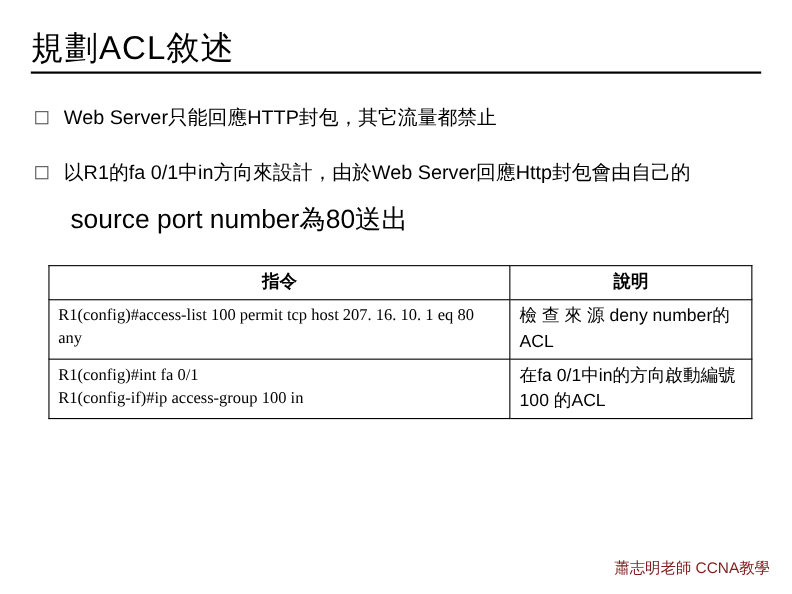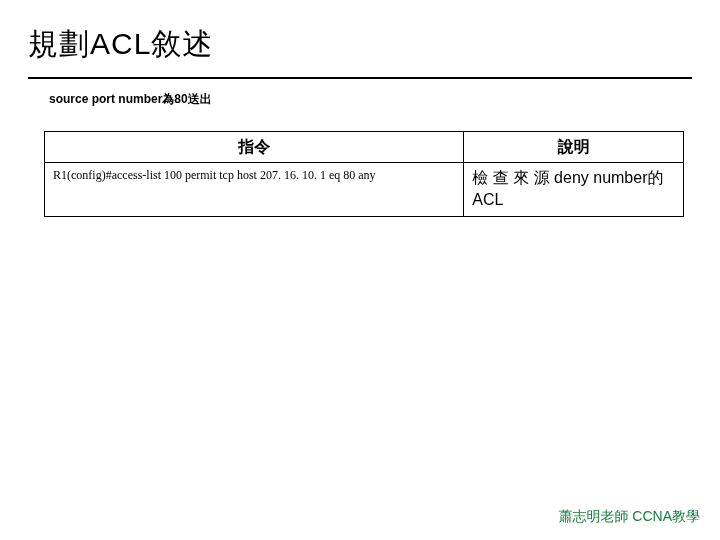--- a/index.html
+++ b/index.html
@@ -13,21 +13,21 @@
     position: relative;
     box-sizing: border-box;
   }
   .slide {
     padding: 24px 28px 0 28px;
   }
   .title {
     font-size: 30px;
     font-weight: 400;
     border-bottom: 2px solid #000;
-    padding-bottom: 12px;
+    padding-bottom: 0;
     margin-bottom: 24px;
     letter-spacing: 1px;
   }
   .bullets {
     margin: 0 0 20px 4px;
   }
   .bullet {
     display: flex;
     align-items: flex-start;
     margin-bottom: 18px;
@@ -39,26 +39,25 @@
     height: 10px;
     border: 1.5px solid #555;
     margin-top: 10px;
     margin-right: 14px;
     flex-shrink: 0;
   }
   .bullet .text {
     flex: 1;
   }
   .indent {
-    margin-left: 17px;
-    font-size: 12px;
+    margin-left: 32px;
+    font-size: 24px;
     line-height: 1.8;
     margin-top: -14px;
     margin-bottom: 18px;
-    font-weight: bold;
   }
   table.cmd {
     border-collapse: collapse;
     width: 640px;
     margin-left: 16px;
     margin-top: 6px;
     padding-left: 20px;
   }
   table.cmd th, table.cmd td {
     border: 1.5px solid #000;
@@ -67,44 +66,52 @@
     vertical-align: top;
     font-size: 16px;
     line-height: 1.4;
   }
   table.cmd th {
     text-align: center;
     font-weight: 700;
   }
   table.cmd td.cmdcell {
     font-family: "Times New Roman", serif;
-    font-size: 12px;
+    font-size: 15px;
     white-space: pre-line;
     margin-left: 39px;
   }
   table.cmd col.c1 { width: 420px; }
   table.cmd col.c2 { width: 220px; }
   .footer {
     position: absolute;
     right: 20px;
     bottom: 14px;
     font-size: 14px;
-    color: #15803d;
+    color: #7f1d1d;
   }
 </style>
 </head>
 <body>
 
 <div class="slide">
 
   <div class="title">規劃ACL敘述</div>
 
   <div class="bullets">
 
+    <div class="bullet">
+      <div class="marker"></div>
+      <div class="text">Web Server只能回應HTTP封包，其它流量都禁止</div>
+    </div>
 
+    <div class="bullet">
+      <div class="marker"></div>
+      <div class="text">以R1的fa 0/1中in方向來設計，由於Web Server回應Http封包會由自己的</div>
+    </div>
     <div class="indent">source port number為80送出</div>
 
 
   </div>
 
   <table class="cmd">
     <colgroup>
         <col class="c1">
         <col class="c2">
       </colgroup>
@@ -112,18 +119,23 @@
       <tr>
         <th>指令</th>
         <th>說明</th>
       </tr>
     </thead>
     <tbody>
       <tr>
         <td class="cmdcell">R1(config)#access-list 100 permit tcp host 207. 16. 10. 1 eq 80 any</td>
         <td>檢 查 來 源 deny  number的ACL</td>
       </tr>
+      <tr>
+        <td class="cmdcell">R1(config)#int fa 0/1
+R1(config-if)#ip access-group 100  in</td>
+        <td>在fa 0/1中in的方向啟動編號100 的ACL</td>
+      </tr>
     </tbody>
   </table>
 
 </div>
 
 <div class="footer">蕭志明老師 CCNA教學</div>
 
 </body></html>

